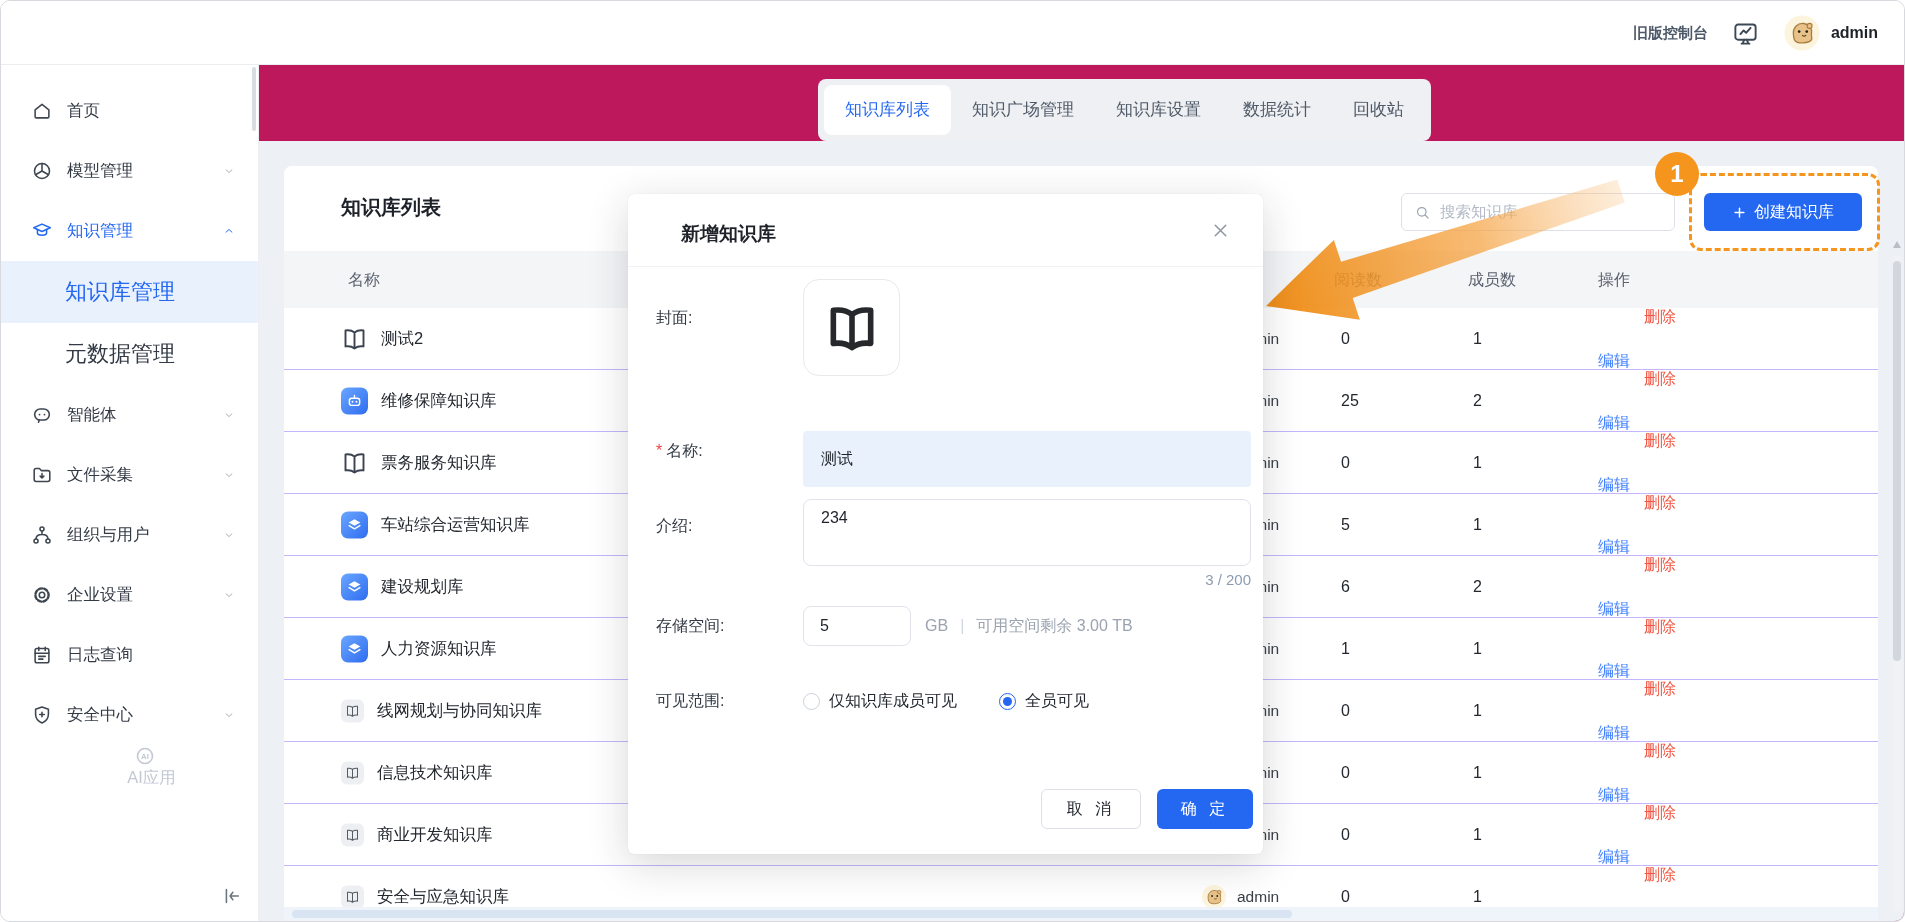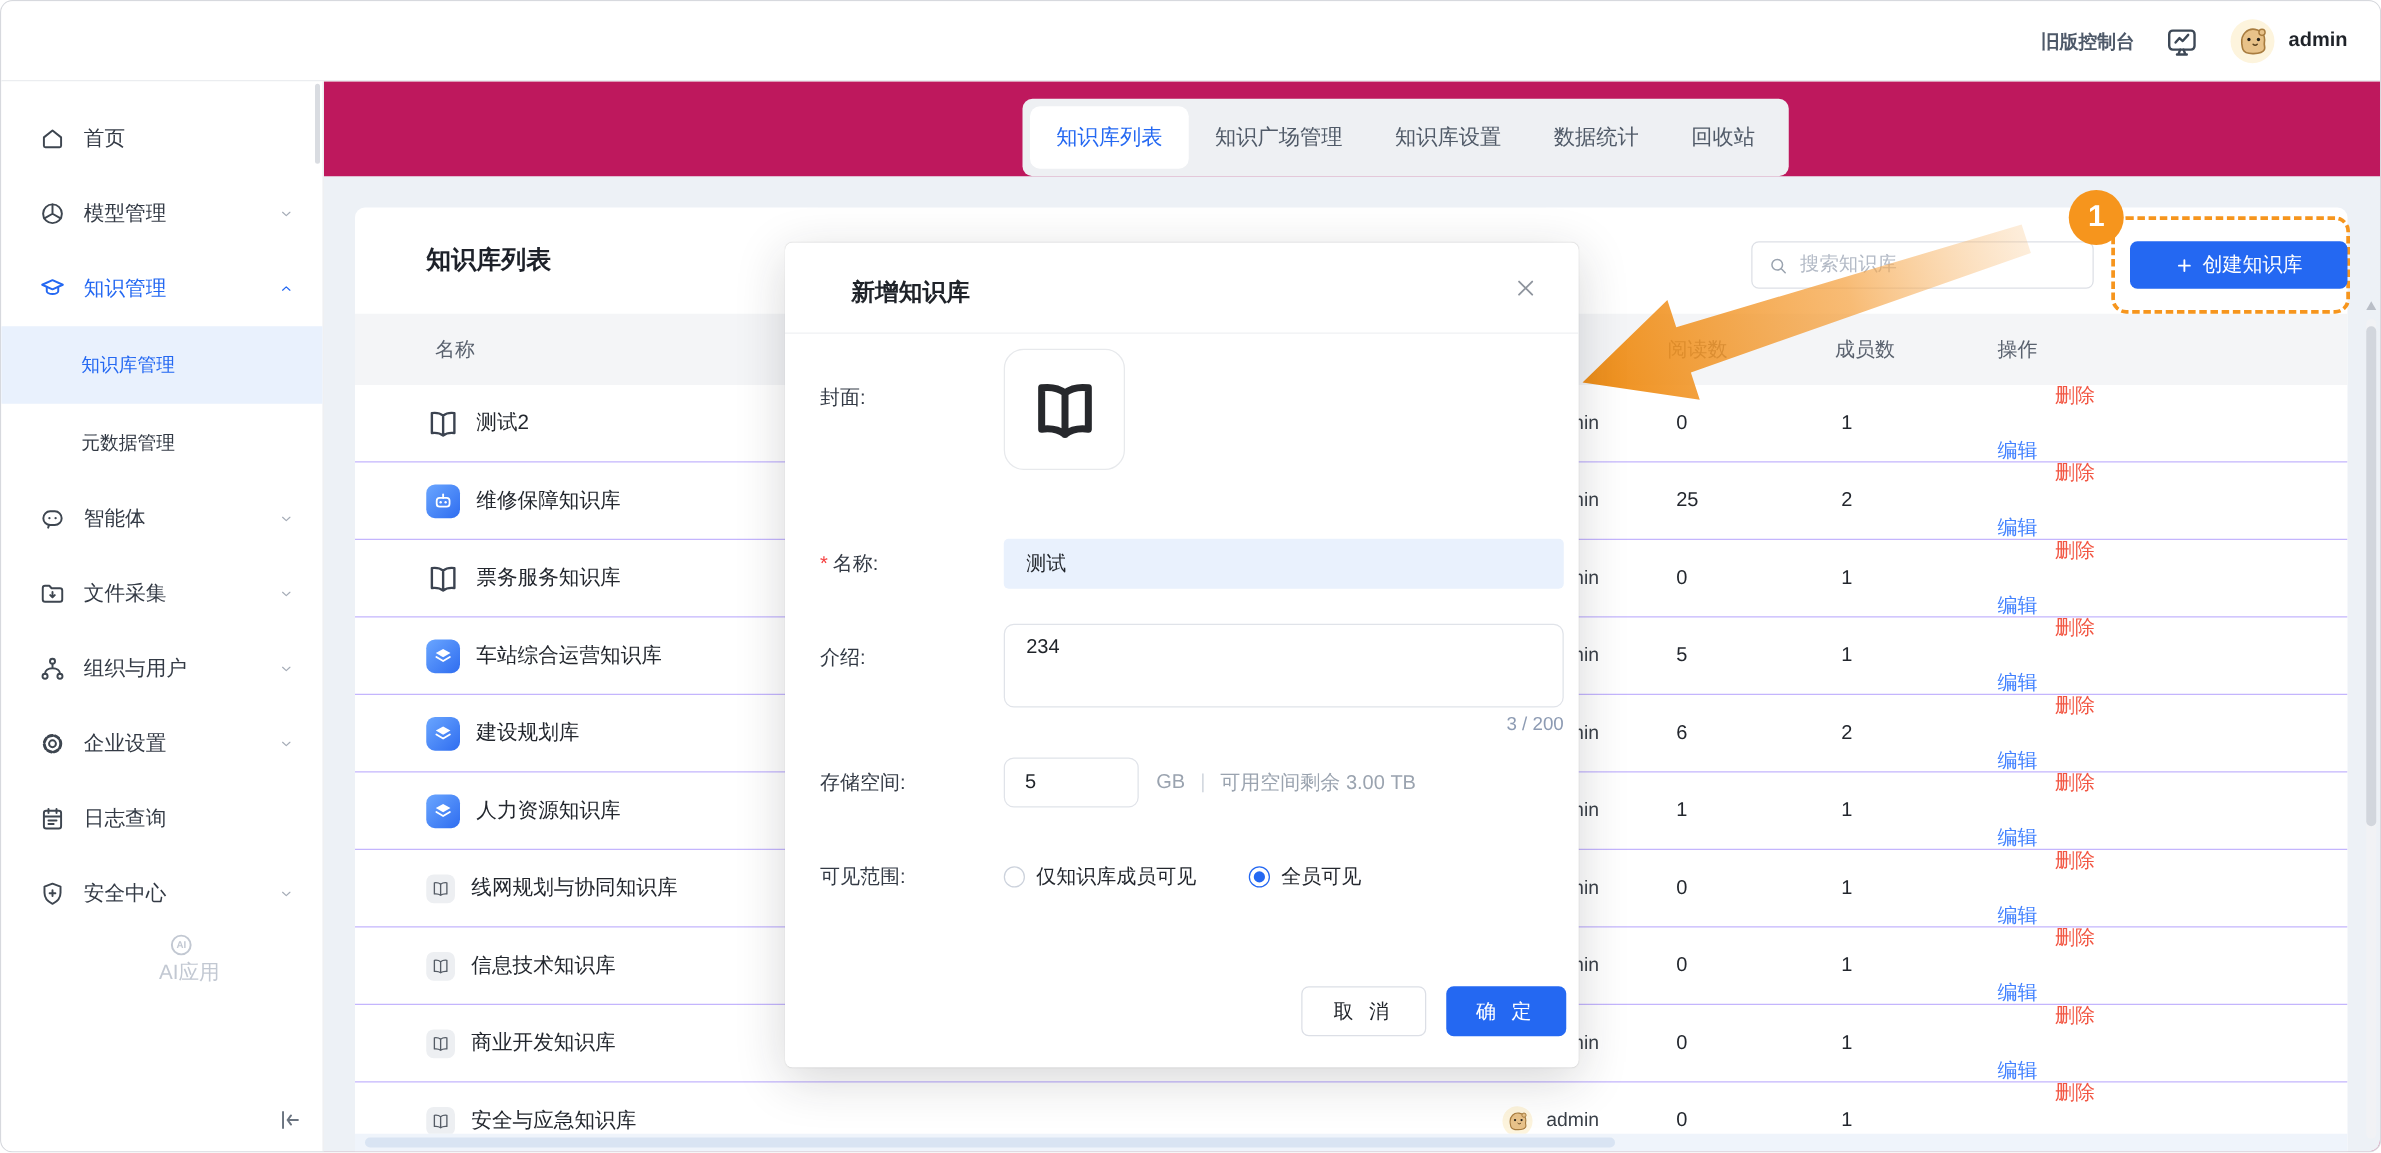--- a/index.html
+++ b/index.html
@@ -19,21 +19,21 @@
 
   
   .sidebar { position:absolute; left:0; top:64px; bottom:0; width:258px; background:#fff;
     border-right:1px solid #eceef1; z-index:30; padding-top:16px; }
   .side-thumb { position:absolute; right:2px; top:2px; width:4px; height:64px; background:#d9dce1; border-radius:2px; }
   .side-item { position:relative; height:60px; display:flex; align-items:center; padding-left:30px; cursor:pointer; color:#333a45; }
   .side-item .ic { width:22px; height:22px; color:#3e4650; flex:0 0 auto; }
   .side-item .lb { font-size:16.5px; margin-left:14px; }
   .side-item .chev { position:absolute; right:22px; width:14px; height:14px; color:#a6adb8; }
   .side-item.active, .side-item.active .ic, .side-item.active .chev { color:#2468f2; }
-  .side-sub { height:62px; display:flex; align-items:center; padding-left:64px; font-size:15px; color:#333a45; cursor:pointer; }
+  .side-sub { height:62px; display:flex; align-items:center; padding-left:64px; font-size:22px; color:#333a45; cursor:pointer; }
   .side-sub.active { background:#e9f1fd; color:#2468f2; }
   .side-item.disabled, .side-item.disabled .ic { color:#c2c8d2; cursor:default;flex-direction:column; }
   .collapse-btn { position:absolute; right:16px; bottom:14px; width:22px; height:22px; color:#6b7480; cursor:pointer; }
 
   
   .content { position:absolute; left:258px; top:64px; right:0; bottom:0; background:#be185d; }
   .graybg { position:absolute; left:0; top:76px; right:0; bottom:0; background:#edf1f6; }
 
   .tabstrip { position:absolute; left:559px; top:14px; height:62px; background:#eef0f3;
     border-radius:8px; display:flex; align-items:center; padding:0 6px; z-index:5; }
@@ -47,21 +47,21 @@
 
   .searchbox { position:absolute; left:1117px; top:27px; width:274px; height:38px; background:#fff;
     border:1px solid #dde0e6; border-radius:6px; display:flex; align-items:center; padding:0 12px; }
   .searchbox .sic { width:17px; height:17px; color:#9aa3af; flex:0 0 auto; }
   .searchbox input { border:none; outline:none; background:transparent; margin-left:9px; width:100%;
     font-size:15.5px; color:#333; font-family:inherit; }
   .searchbox input::placeholder { color:#b3bac6; }
 
   .dash-hl { position:absolute; left:1405px; top:7px; width:191px; height:78px;
     border:3px dashed #f6951d; border-radius:12px; z-index:4; pointer-events:none; }
-  .create-btn { position:absolute; left:1420px; top:27px; width:174px; height:38px; background:#2468f2;
+  .create-btn { position:absolute; left:1420px; top:27px; width:158px; height:38px; background:#2468f2;
     border:none; border-radius:6px; color:#fff; font-size:16px; display:flex; align-items:center;
     justify-content:center; gap:7px; cursor:pointer; font-family:inherit; z-index:5; }
   .create-btn .pic { width:15px; height:15px; }
   .step-badge { position:absolute; left:1371px; top:-14px; width:44px; height:44px; border-radius:50%;
     background:#f6951d; color:#fff; font-size:24px; font-weight:bold; display:flex; align-items:center;
     justify-content:center; z-index:6; }
 
   .arrow-svg { position:absolute; left:990px; top:100px; width:400px; height:180px; z-index:10; pointer-events:none; }
 
   
@@ -99,21 +99,21 @@
   .modal { position:absolute; left:369px; top:129px; width:635px; height:660px; background:#fff;
     border-radius:6px; box-shadow:0 10px 40px rgba(31,35,41,.18), 0 0 1px rgba(31,35,41,.15); z-index:20; }
   .m-title { position:absolute; left:53px; top:27px; font-size:19px; font-weight:bold; color:#1f2329; }
   .m-close { position:absolute; right:32px; top:26px; width:21px; height:21px; color:#8f959e; cursor:pointer; }
   .m-divider { position:absolute; left:0; top:72px; right:0; height:1px; background:#f0f1f3; }
   .m-label { position:absolute; left:28px; width:145px; font-size:16px; color:#333a45; }
   .req { color:#f53f3f; margin-right:4px; }
   .cover-box { position:absolute; left:175px; top:85px; width:97px; height:97px; border:1px solid #e7e9ec;
     border-radius:16px; display:flex; align-items:center; justify-content:center; cursor:pointer; background:#fff; }
   .cover-box svg { width:56px; height:56px; color:#26282c; }
-  .name-input { position:absolute; left:175px; top:237px; width:448px; height:40px; background:#e9f1fd;
+  .name-input { position:absolute; left:175px; top:237px; width:448px; height:56px; background:#e9f1fd;
     border:none; border-radius:4px; padding:0 18px; font-size:16px; color:#1f2329; font-family:inherit; outline:none; }
   .intro-area { position:absolute; left:175px; top:305px; width:448px; height:67px; border:1px solid #e0e3e9;
     border-radius:8px; padding:9px 17px; font-size:16px; color:#1f2329; font-family:inherit; outline:none; resize:none; }
   .counter { position:absolute; left:175px; top:377px; width:448px; text-align:right; font-size:15px; color:#8d9bb3; }
   .storage-row { position:absolute; left:175px; top:412px; height:40px; display:flex; align-items:center; }
   .storage-input { width:108px; height:40px; border:1px solid #e0e3e9; border-radius:8px; padding:0 16px;
     font-size:16px; color:#1f2329; font-family:inherit; outline:none; }
   .s-unit { margin-left:14px; font-size:16px; color:#9aa3af; }
   .s-div { margin-left:12px; font-size:16px; color:#d3d8e0; }
   .s-hint { margin-left:12px; font-size:16px; color:#9aa3af; }

